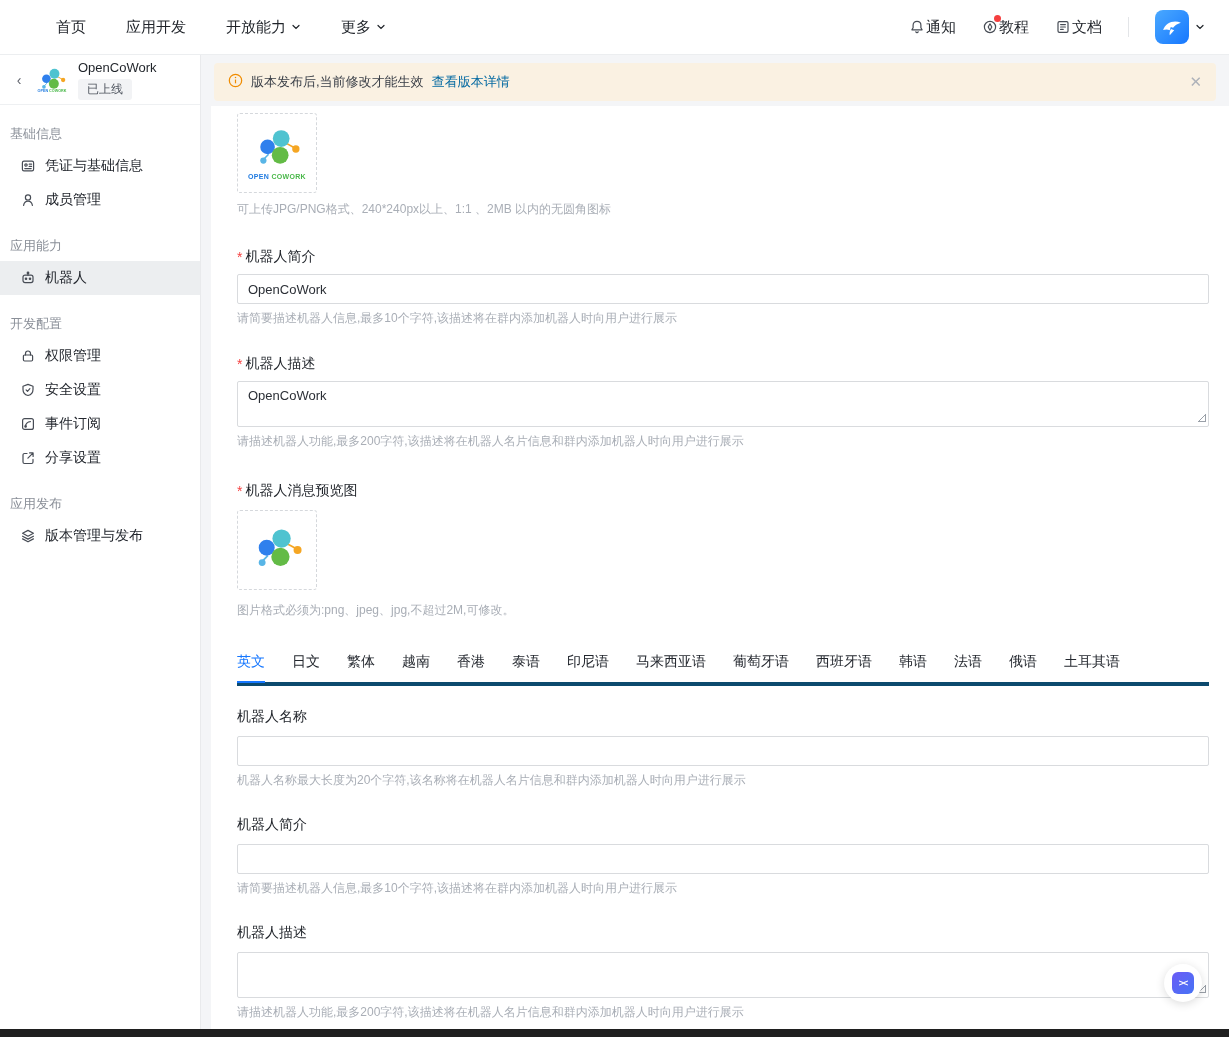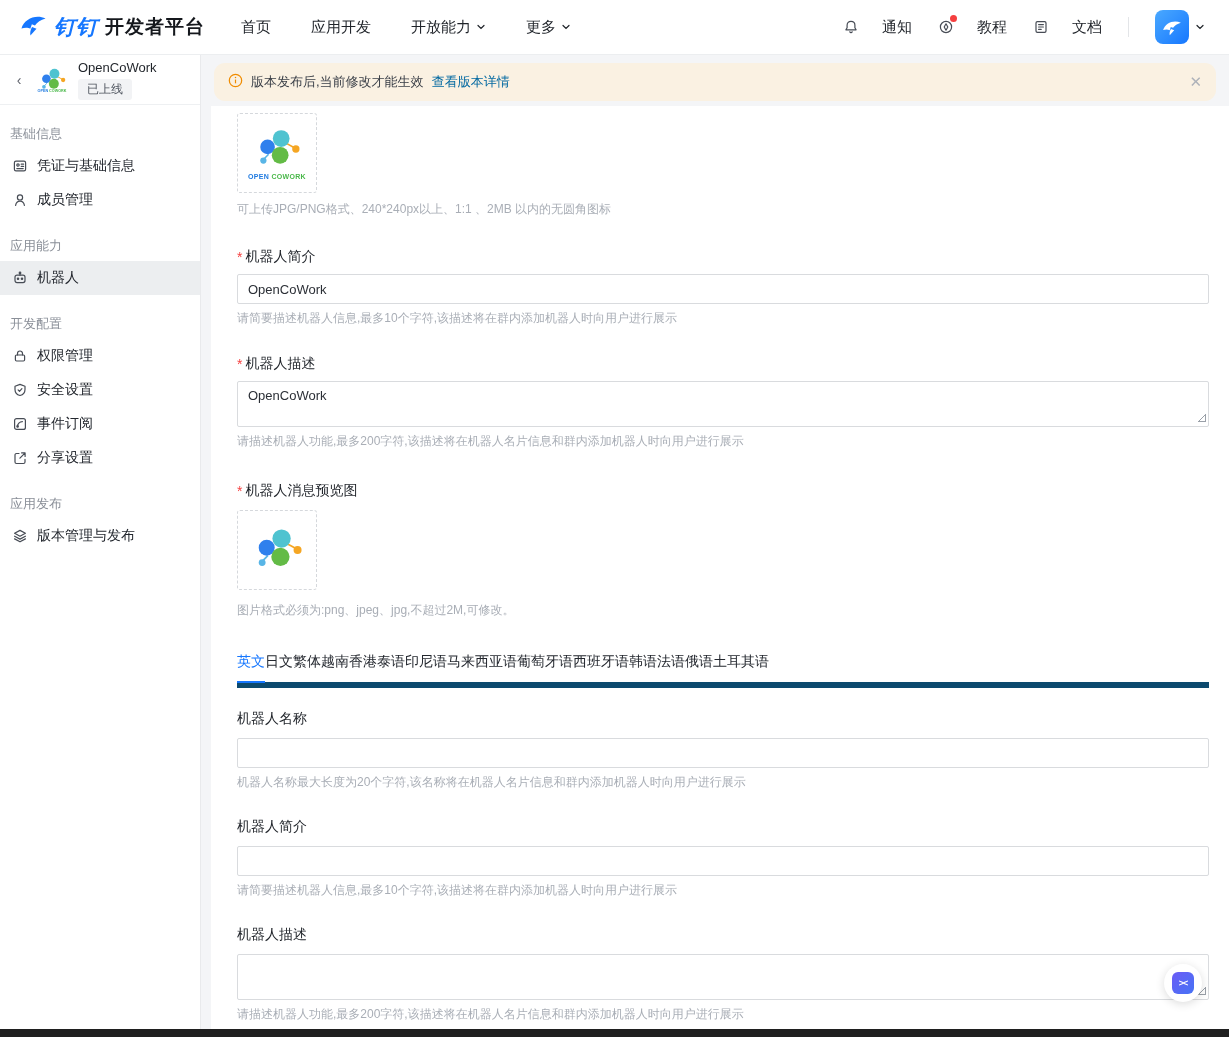--- a/index.html
+++ b/index.html
@@ -8,21 +8,21 @@
 
   
   .topnav { height:55px; background:#fff; border-bottom:1px solid #eceef0;
     display:flex; align-items:center; padding:0 24px 0 20px; position:relative; z-index:5; }
   .brand { display:flex; align-items:center; gap:7px; }
   .brand-name { font-size:21px; font-weight:bold; font-style:italic; color:#1677ff; letter-spacing:1px; }
   .brand-suffix { font-size:19px; font-weight:bold; color:#15181d; letter-spacing:1px; }
   .nav-items { display:flex; align-items:center; margin-left:36px; gap:40px;font-family:Liberation Serif, serif; }
   .nav-item { font-size:15px; color:#1f2329; cursor:pointer; display:flex; align-items:center; gap:5px; }
   .nav-right { margin-left:auto; display:flex; align-items:center; gap:26px; }
-  .nav-right-item { display:flex; align-items:center; gap:23px; font-size:15px; color:#1f2329; cursor:pointer; position:relative; }
+  .nav-right-item { display:flex; align-items:center; gap:1px; font-size:15px; color:#1f2329; cursor:pointer; position:relative; }
   .icon16 svg { display:block; }
   .red-dot { position:absolute; left:12px; top:-3px; width:7px; height:7px; border-radius:50%; background:#f53f3f; }
   .nav-divider { width:1px; height:20px; background:#e3e5e8; }
   .avatar-wrap { display:flex; align-items:center; gap:6px; cursor:pointer; }
   .avatar { width:34px; height:34px; border-radius:8px; background:linear-gradient(135deg,#4aa9ff,#1677ff);
     display:flex; align-items:center; justify-content:center; }
 
   
   .shell { display:flex; height:974px; }
 
@@ -30,28 +30,28 @@
   .sidebar { width:201px; background:#fff; border-right:1px solid #e9eaec; flex-shrink:0; }
   .sidebar-header { height:50px; display:flex; align-items:center; padding:0 10px; border-bottom:1px solid #eef0f2; gap:6px; }
   .back-chevron { width:18px; color:#5e626b; font-size:14px; cursor:pointer; text-align:center; }
   .app-logo-sm { width:36px; height:36px; display:flex; flex-direction:column; align-items:center; justify-content:center; }
   .app-meta { display:flex; flex-direction:column; margin-left:2px; }
   .app-name { font-size:13px; color:#1f2329; line-height:16px; }
   .app-status { margin-top:3px; font-size:12px; color:#4e545e; background:#f2f3f5; border-radius:3px;
     padding:2px 9px; align-self:flex-start; cursor:default; }
   .sb-group { margin-top:14px; }
   .sb-group-title { font-size:13px; color:#8a8f98; padding:6px 10px; }
-  .sb-item { height:34px; display:flex; align-items:center; gap:9px; padding-left:12px; font-size:14px;
+  .sb-item { height:34px; display:flex; align-items:center; gap:9px; padding-left:20px; font-size:14px;
     color:#23272e; cursor:pointer;font-family:Liberation Mono, monospace; }
   .sb-item.active { background:#eceef0; }
   .sb-item .sbicon { width:16px; height:16px; display:flex; }
 
   
   .main { flex:1; display:flex; flex-direction:column; min-width:0; }
-  .banner { margin:8px 13px 0 13px; height:38px; background:#faf1e2; border-radius:11px;
+  .banner { margin:8px 13px 0 13px; height:38px; background:#faf1e2; border-radius:4px;
     display:flex; align-items:center; padding:8px 14px; gap:8px; font-size:13px; color:#3a3f47; }
   .banner-link { color:#0369a1; cursor:pointer; }
   .banner-close { margin-left:auto; color:#aeb2b9; font-size:15px; cursor:pointer; }
   .panel { margin:5px 0 0 10px; background:#fff; flex:1; padding:7px 20px 0 26px; overflow:hidden; }
 
   .upload-box { width:80px; height:80px; border:1px dashed #d5d8dc; border-radius:3px; background:#fff;
     display:flex; align-items:center; justify-content:center; flex-direction:column; cursor:pointer; }
   .logo-caption { font-size:7px; font-weight:bold; letter-spacing:.3px; margin-top:2px; }
   .logo-caption .c1 { color:#1f7ae0; } .logo-caption .c2 { color:#49b849; }
   .hint { font-size:12px; color:#a9aeb6; margin-top:8px; }
@@ -59,45 +59,35 @@
   .req { color:#f53f3f; font-size:14px; }
   .ipt { width:972px; height:30px; border:1px solid #d9dbde; border-radius:2px; padding:0 10px;
     font-size:13px; color:#2b2f36; background:#fff; font-family:inherit; outline:none; }
   .txa { width:972px; height:46px; border:1px solid #d9dbde; border-radius:2px; padding:6px 10px;
     font-size:13px; color:#2b2f36; background:#fff; resize:none; font-family:inherit; outline:none; position:relative; display:block; }
   .txa-wrap { position:relative; width:972px; }
   .txa-wrap::after { content:""; position:absolute; right:3px; bottom:5px; width:7px; height:7px;
     border-right:1px solid #9aa0a8; border-bottom:1px solid #9aa0a8;
     background:linear-gradient(135deg,transparent 55%,#9aa0a8 55%,#9aa0a8 60%,transparent 60%); }
 
-  .tabs { display:flex; margin-top:34px; border-bottom:6px solid #0c4a6e; }
+  .tabs { display:flex; gap:27px; margin-top:34px; border-bottom:4px solid #0c4a6e; }
   .tab { font-size:14px; color:#23272e; padding-bottom:11px; cursor:pointer; position:relative; }
   .tab.active { color:#1677ff; }
   .tab.active::after { content:""; position:absolute; left:0; right:0; bottom:-1px; height:2px; background:#1677ff; }
 
   .float-help { position:fixed; right:27px; bottom:35px; width:38px; height:38px; border-radius:50%;
     background:#fff; box-shadow:0 2px 10px rgba(0,0,0,.14); display:flex; align-items:center; justify-content:center; cursor:pointer; }
   .float-help-inner { width:22px; height:22px; border-radius:6px; background:linear-gradient(135deg,#6b5cf6,#4673f5);
     color:#fff; font-size:9px; font-weight:bold; display:flex; align-items:center; justify-content:center; letter-spacing:-1px; }
   .bottom-strip { position:fixed; left:0; bottom:0; width:1229px; height:8px; background:#1f1f1f; }
 </style>
 </head>
 <body>
 
 <div class="topnav">
-  <div class="brand">
-    <span>
-      <svg width="27" height="24" viewBox="0 0 28 24">
-          <path fill="#1677ff" d="M1.5 15.5C4.5 5.5 16.5.5 26.5 5.2c-5.2 1.5-8.6 3.6-11 7.3l-3.2-1.2-1.6 4.6c-2.4-1.6-5.8-1.4-9.2-.4z"></path>
-          <path fill="#1677ff" d="M12.5 14.2l4.6 1.7-6.3 7.1c-.5-2.6-.2-5.4 1.7-8.8z"></path>
-        </svg>
-    </span>
-    <span class="brand-name">钉钉</span>
-    <span class="brand-suffix">开发者平台</span>
-  </div>
   <div class="nav-items" id="nav-items">
       <div class="nav-item">
         <span>首页</span>
       </div>
       <div class="nav-item">
         <span>应用开发</span>
       </div>
       <div class="nav-item">
         <span>开放能力</span>
         <span><svg width="10" height="10" viewBox="0 0 10 10" fill="none" stroke="#1f2329" stroke-width="1.2" stroke-linecap="round">

